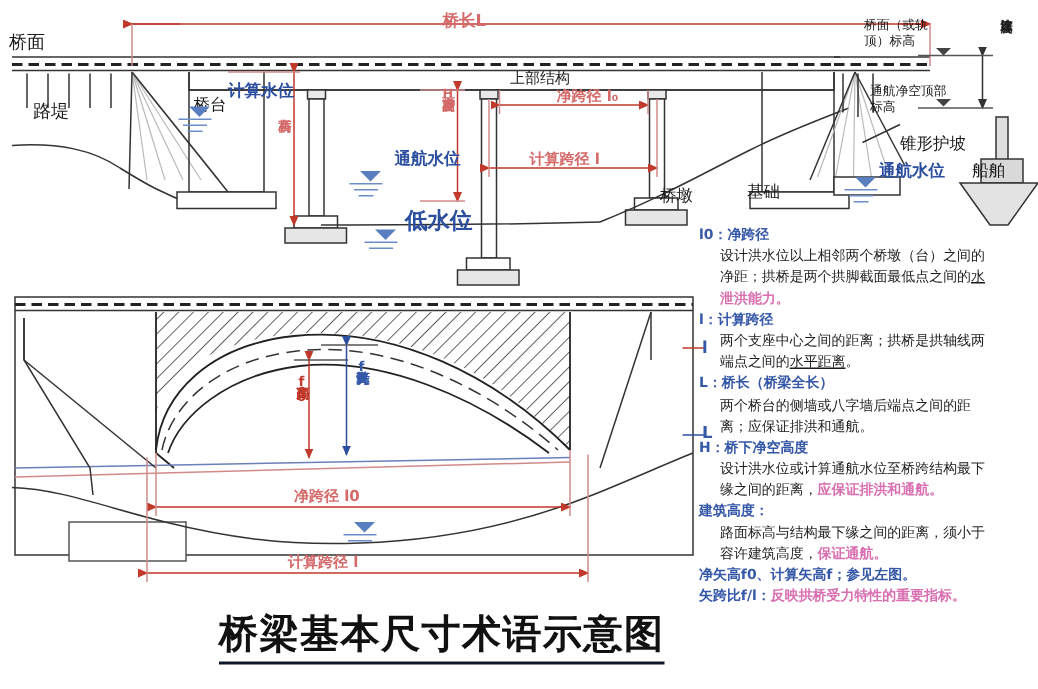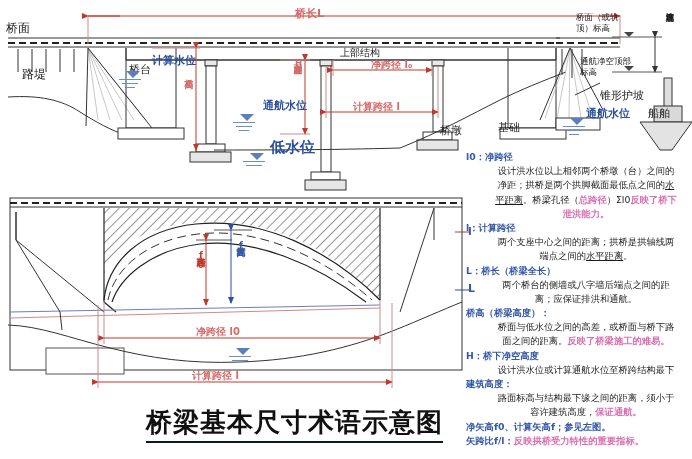--- a/index.html
+++ b/index.html
@@ -13,21 +13,21 @@
   .red{color:#c0392b;}
   .redl{color:#d46a6a;text-align:center;}
   .blu{color:#2b4f9e;}
   .blu2{color:#3558a8;}
   .vert{writing-mode:vertical-rl;text-orientation:upright;white-space:nowrap;}
 
   
   #panel{position:absolute;left:466px;top:150px;width:226px;height:305px;
          font-size:9.3px;line-height:1.42;color:#3a4a86;}
   #panel .term{color:#3558a8;font-weight:700;}
-  #panel .body{color:#1d1d1d;display:block;padding-left:14px;text-align:center;}
+  #panel .body{color:#1d1d1d;display:block;padding-left:14px;}
   #panel .hi{color:#d96fb0;font-weight:700;}
   #panel .u{text-decoration:underline;}
   #panel p{margin:0 0 1px 0;}
 
   .title{position:absolute;left:146px;top:405px;font-size:26px;font-weight:700;
          color:#111;letter-spacing:1px;border-bottom:2px solid #0f172a;padding-bottom:1px;}
 
   
   .wtri{position:absolute;width:0;height:0;border-left:7px solid transparent;
         border-right:7px solid transparent;border-top:7px solid #5a7fc0;}
@@ -305,41 +305,36 @@
     <div class="whatch" style="left:232px;top:360px;width:16px;"></div>
   </div>
 
   <div class="title">桥梁基本尺寸术语示意图</div>
 
   <div id="panel">
       <div>
         <p class="term">l0：净跨径</p>
         <p class="body"><span>设计洪水位以上相邻两个桥墩（台）之间的</span></p>
         <p class="body"><span>净距；拱桥是两个拱脚截面最低点之间的</span><span class="u">水</span></p>
-        <p class="body"><span class="u">平距离</span><span>。桥梁孔径（</span><span class="hi">总跨径</span><span>）Σl0</span><span class="hi">反映了桥下</span></p>
         <p class="body"><span class="hi">泄洪能力。</span></p>
       </div>
       <div>
         <p class="term">l：计算跨径</p>
         <p class="body"><span>两个支座中心之间的距离；拱桥是拱轴线两</span></p>
         <p class="body"><span>端点之间的</span><span class="u">水平距离</span><span>。</span></p>
       </div>
       <div>
         <p class="term">L：桥长（桥梁全长）</p>
         <p class="body"><span>两个桥台的侧墙或八字墙后端点之间的距</span></p>
         <p class="body"><span>离；应保证排洪和通航。</span></p>
       </div>
       <div>
-        <p class="term">桥高（桥梁高度）：</p>
-        <p class="body"><span>桥面与低水位之间的高差，或桥面与桥下路</span></p>
-        <p class="body"><span>面之间的距离。</span><span class="hi">反映了桥梁施工的难易。</span></p>
-      </div>
-      <div>
         <p class="term">H：桥下净空高度</p>
         <p class="body"><span>设计洪水位或计算通航水位至桥跨结构最下</span></p>
+        <p class="body"><span>缘之间的距离，</span><span class="hi">应保证排洪和通航。</span></p>
       </div>
       <div>
         <p class="term">建筑高度：</p>
         <p class="body"><span>路面标高与结构最下缘之间的距离，须小于</span></p>
         <p class="body"><span>容许建筑高度，</span><span class="hi">保证通航。</span></p>
       </div>
       <div>
         <p class="term">净矢高f0、计算矢高f；参见左图。</p>
       </div>
       <div>

